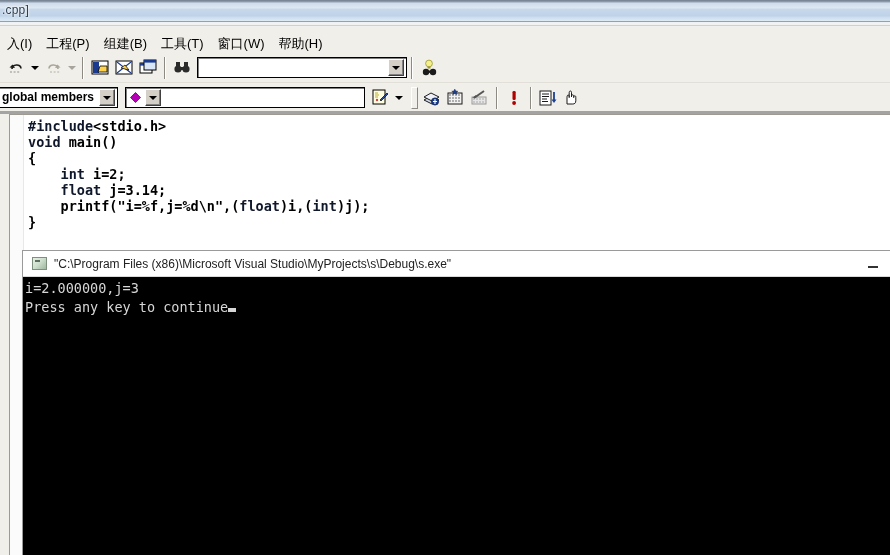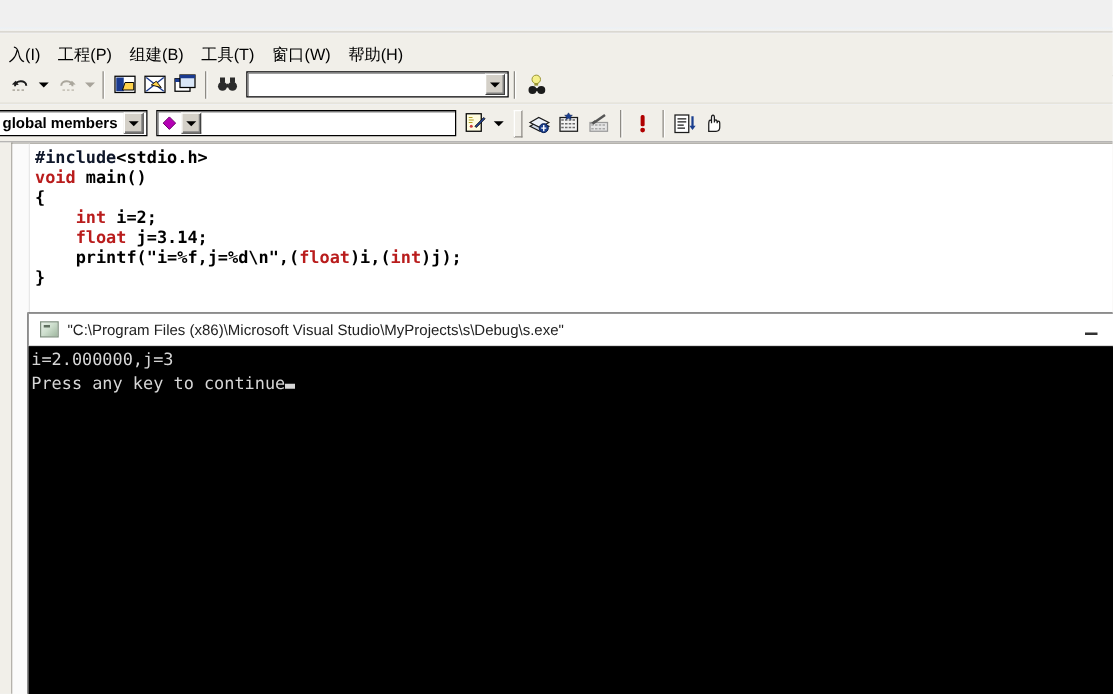--- a/index.html
+++ b/index.html
@@ -59,21 +59,21 @@
   .toolbar1 {
     position: absolute; left: 0; top: 53px; width: 890px; height: 30px;
     background: #f1efe9;
     border-bottom: 1px solid #e2dfd8;
     display: flex; align-items: center;
   }
   
   .toolbar2 {
     position: absolute; left: 0; top: 84px; width: 890px; height: 30px;
     background: #f1efe9;
-    border-bottom: 1px solid #a3a3a3;
+    border-bottom: 3px solid #a3a3a3;
     display: flex; align-items: center;
   }
 
   .tb-grip {
     width: 7px; height: 22px; margin: 0 2px 0 1px;
     border-left: 1px solid #fff; border-top: 1px solid #fff;
     border-right: 1px solid #8d8a84; border-bottom: 1px solid #8d8a84;
     flex: none;
   }
   .tb-sep {
@@ -141,21 +141,21 @@
   }
   .code {
     position: absolute; left: 18px; top: 3px;
     font-family: "DejaVu Sans Mono", "Liberation Mono", monospace;
     font-size: 13.5px;
     line-height: 16px;
     color: #000;
     white-space: pre;
     font-weight: bold;
   }
-  .code .kw { color: #b91c1c; }
+  .code .kw { color: #0f172a; }
   .code .pp { color: #0f172a; }
 
   
   .console {
     position: absolute; left: 22px; top: 250px;
     width: 868px; height: 305px;
     background: #000;
     border: 1px solid #9a9a9a;
     border-right: none; border-bottom: none;
     box-shadow: 0 0 0 0 transparent;
@@ -211,20 +211,23 @@
   }
 
   
   svg { display: block; }
 </style>
 </head>
 <body>
 
 <div class="app">
 
+  <div class="titlebar">
+    <div class="title-text">.cpp]</div>
+  </div>
   <div class="title-underline"></div>
 
   <div class="menubar">
     <div class="menu-item">入(I)</div>
     <div class="menu-item">工程(P)</div>
     <div class="menu-item">组建(B)</div>
     <div class="menu-item">工具(T)</div>
     <div class="menu-item">窗口(W)</div>
     <div class="menu-item">帮助(H)</div>
   </div>

